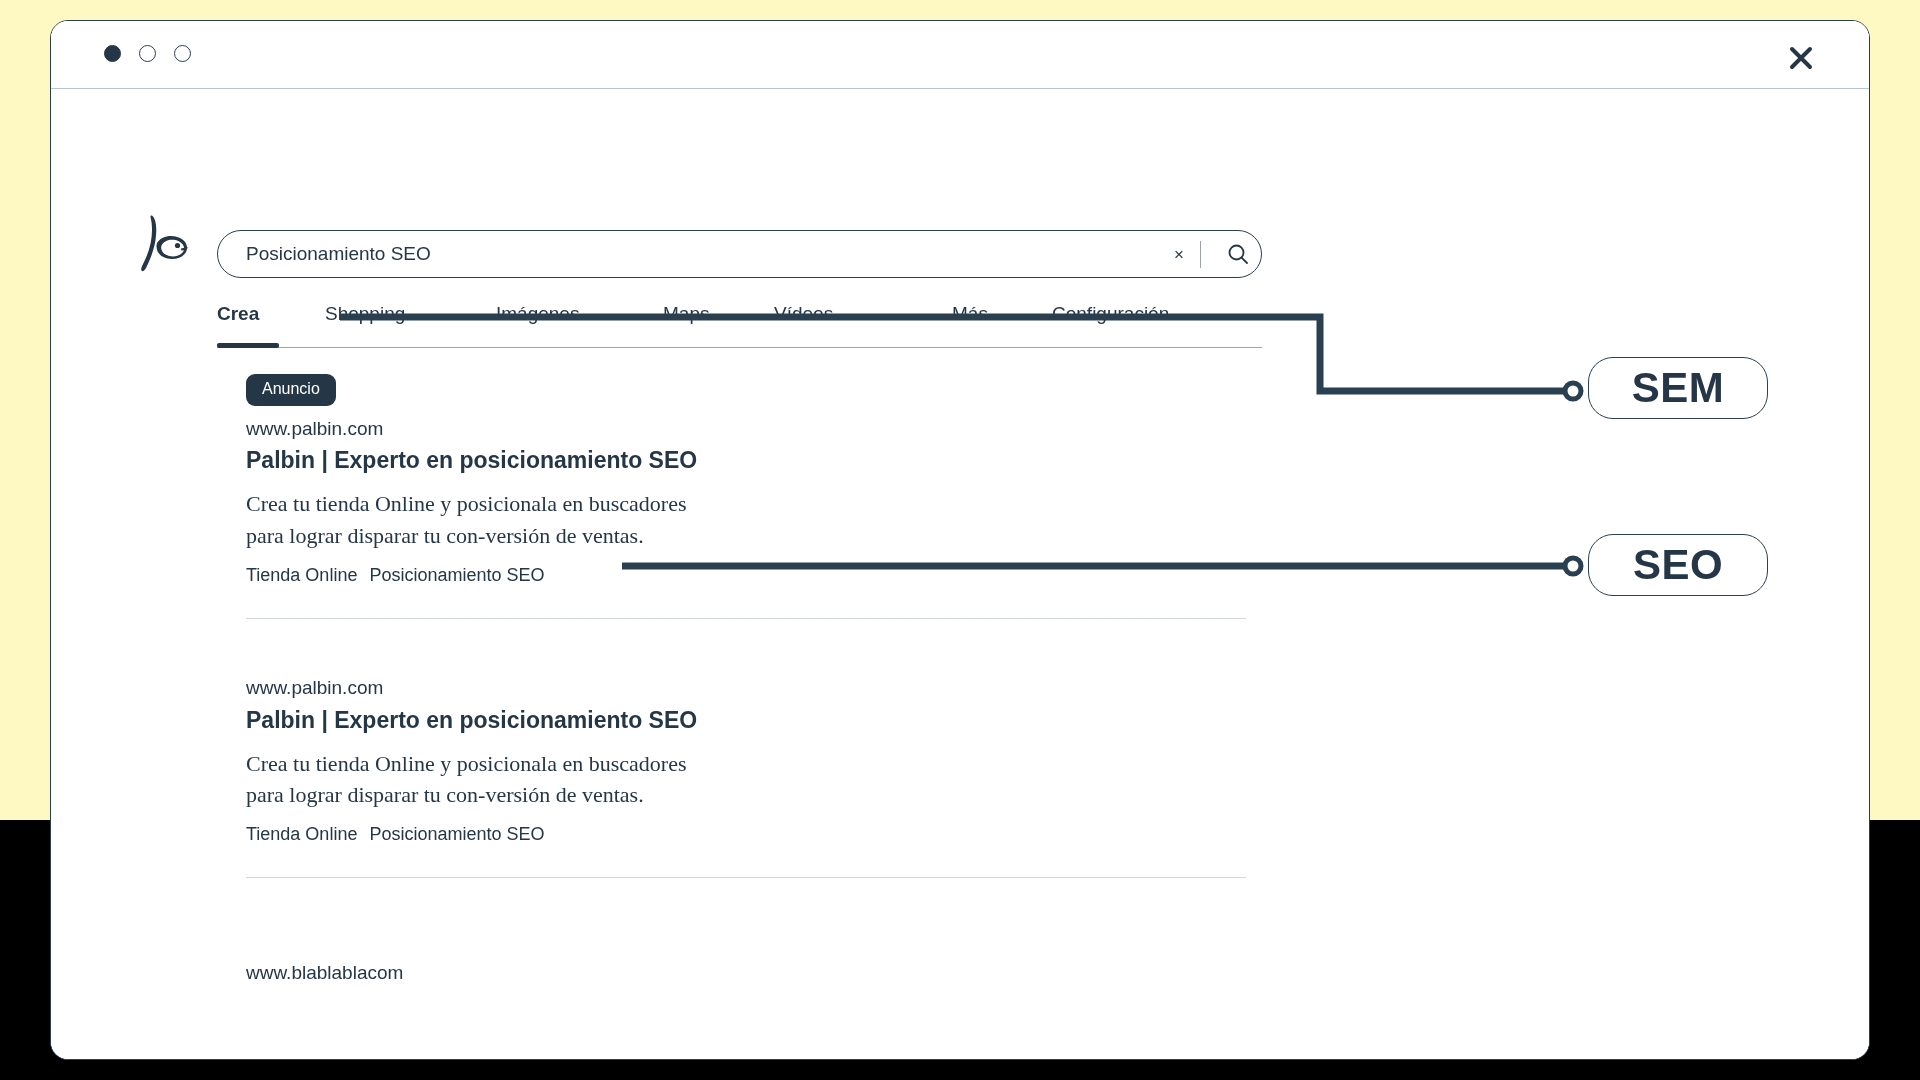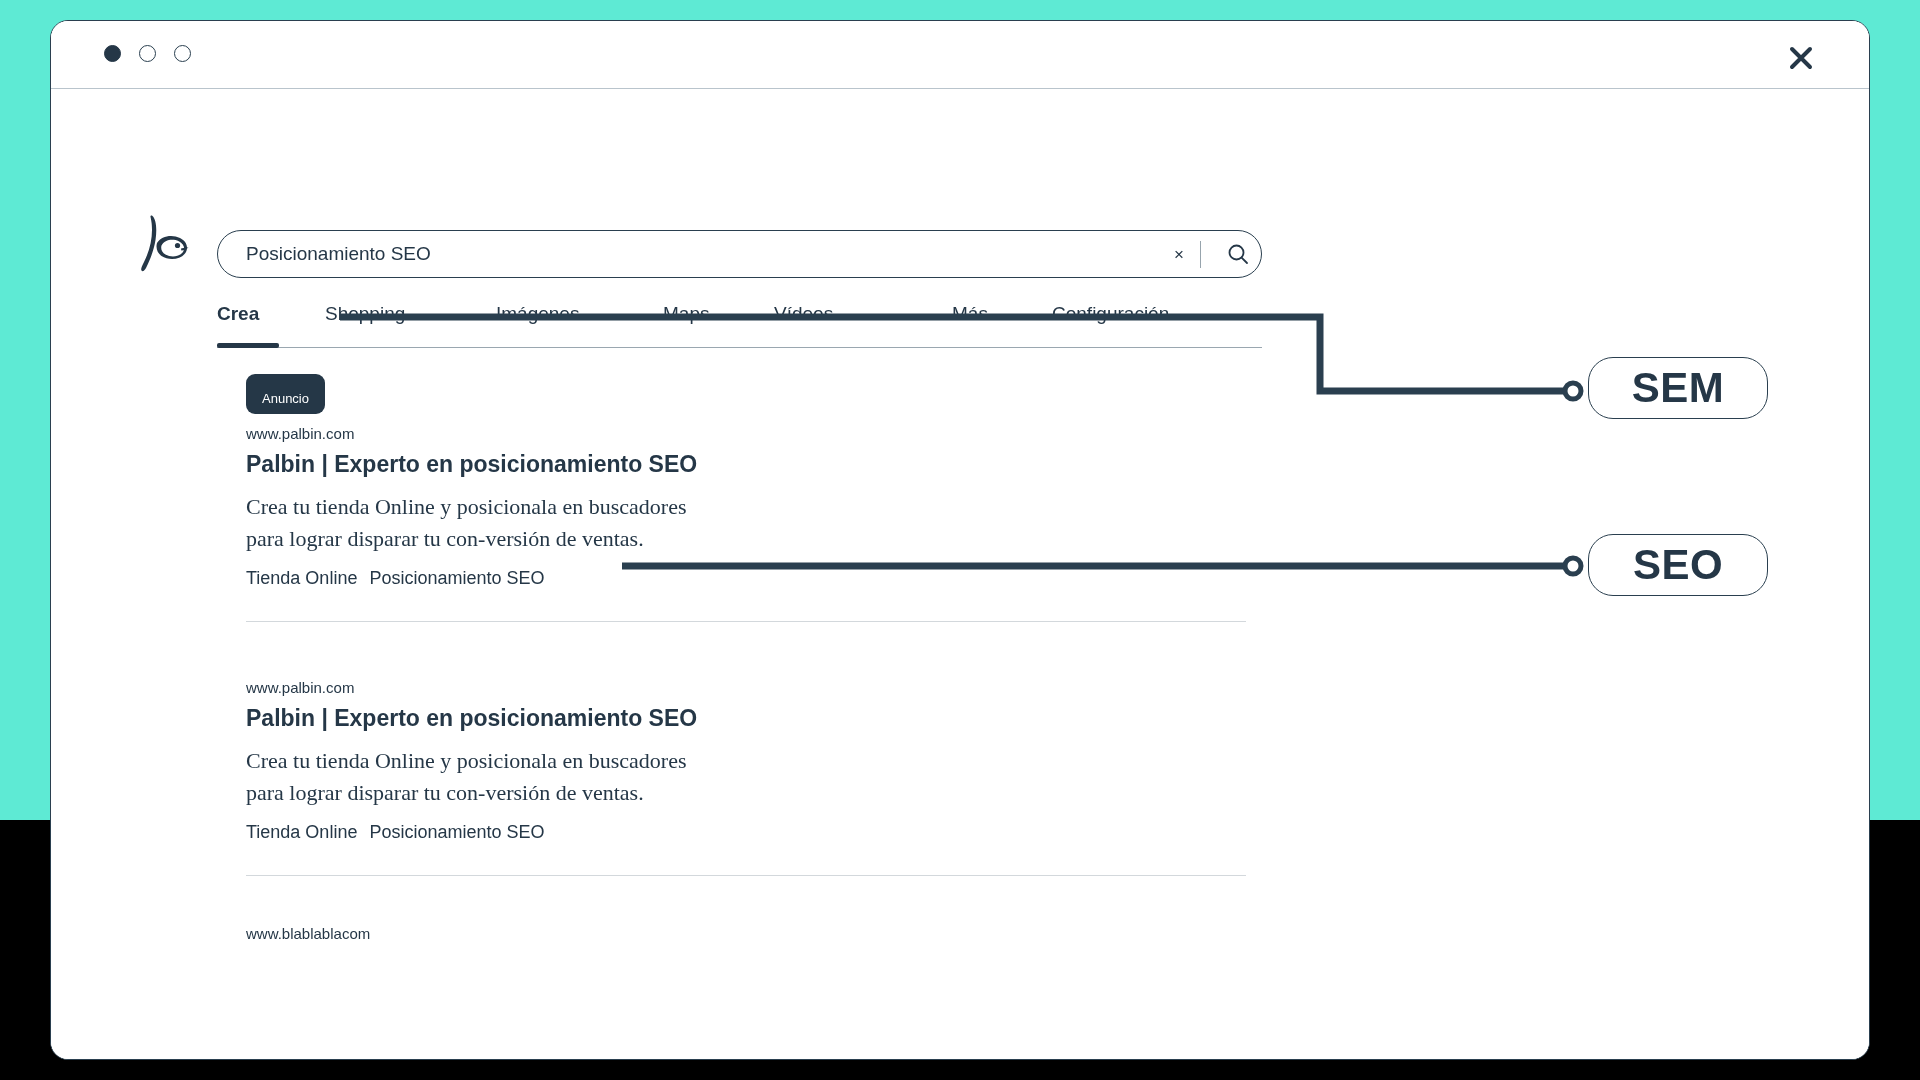--- a/index.html
+++ b/index.html
@@ -9,21 +9,21 @@
     height: 1080px;
     background: #000000;
     font-family: "Liberation Sans", sans-serif;
     overflow: hidden;
   }
 
   #stage {
     position: relative;
     width: 1920px;
     height: 820px;
-    background: #5eead4;
+    background: #fef9c3;
   }
 
   
   .window {
     position: absolute;
     left: 50px;
     top: 20px;
     width: 1820px;
     height: 1040px;
     background: #ffffff;
@@ -172,30 +172,30 @@
     top: 285px;
     width: 1000px;
   }
 
   .result { position: relative; }
 
   .ad-badge {
     display: inline-block;
     background: #253747;
     color: #ffffff;
-    font-size: 13px;
+    font-size: 16px;
     font-weight: 500;
-    padding: 18px 16px 8px 16px;
+    padding: 6px 16px 8px 16px;
     border-radius: 9px;
     line-height: 1.1;
     margin-bottom: 10px;
   }
 
   .result-url {
-    font-size: 15px;
+    font-size: 19px;
     color: #253747;
     line-height: 1.35;
     margin-bottom: 5px;
     cursor: pointer;
   }
   .result-title {
     font-size: 23px;
     font-weight: bold;
     color: #253747;
     line-height: 1.3;
@@ -334,21 +334,21 @@
           <div class="result-title">Palbin | Experto en posicionamiento SEO</div>
           <div class="result-desc">Crea tu tienda Online y posicionala en buscadores para lograr disparar tu con-versión de ventas.</div>
           <div class="result-links">
             <span class="result-link">Tienda Online</span>
             <span class="result-link">Posicionamiento SEO</span>
           </div>
         </div>
 
         <div class="divider" style="margin-top:32px"></div>
 
-        <div class="result" style="margin-top:48px">
+        <div class="result" style="margin-top:82px">
           <div class="result-url">www.blablablacom</div>
         </div>
 
       </div>
     </div>
   </div>
 
   <svg class="callouts" width="1920" height="1080" viewBox="0 0 1920 1080">
 
     <path d="M340 317 L1320 317 L1320 391 L1566 391" fill="none" stroke="#2a3f4f" stroke-width="7"></path>

